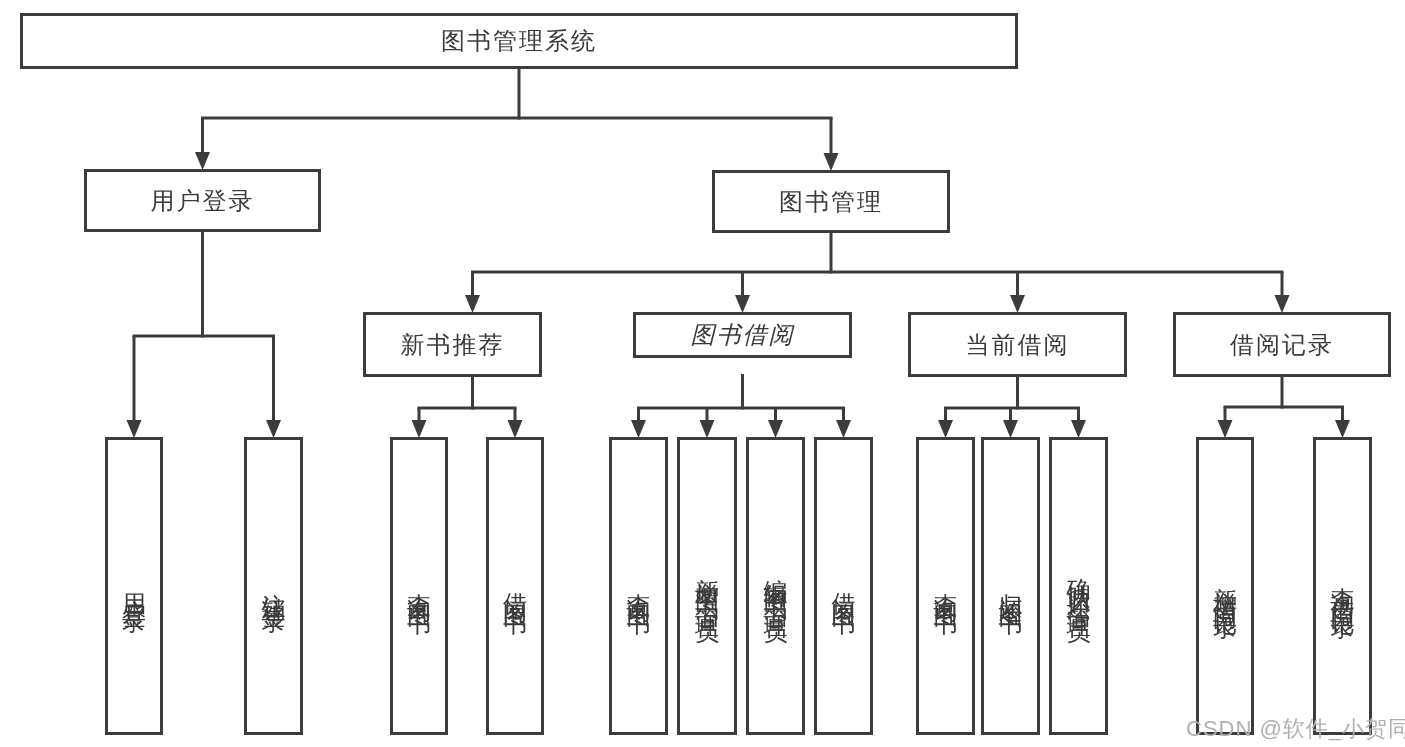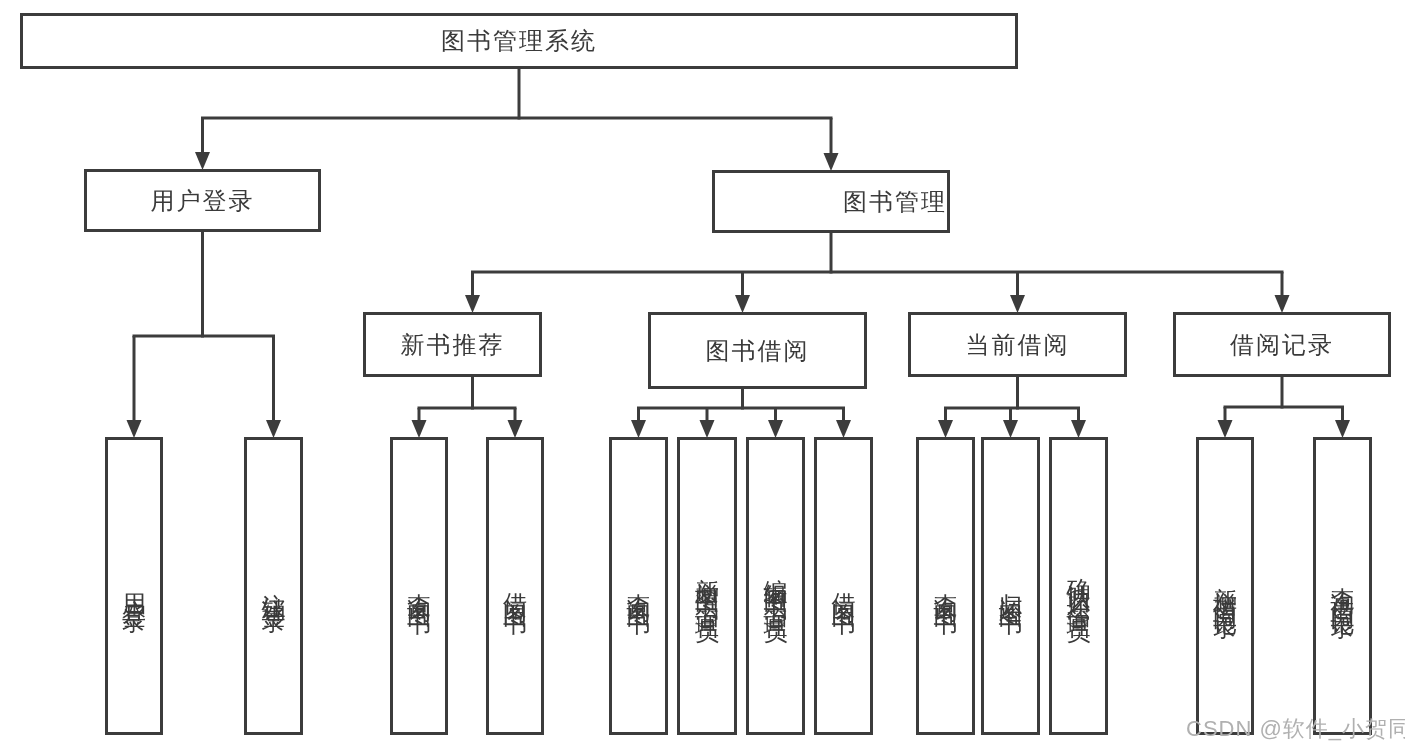--- a/index.html
+++ b/index.html
@@ -146,28 +146,28 @@
     </g>
   </svg>
 
   <div class="node hbox" style="left:20px; top:13px; width:998px; height:56px;">
     <span>图书管理系统</span>
   </div>
 
   <div class="node hbox" style="left:84px; top:169px; width:237px; height:63px;">
     <span>用户登录</span>
   </div>
-  <div class="node hbox" style="left:712px; top:170px; width:238px; height:63px;justify-content:flex-end;">
+  <div class="node hbox" style="left:712px; top:170px; width:238px; height:63px;">
     <span>图书管理</span>
   </div>
 
   <div class="node hbox" style="left:363px; top:312px; width:179px; height:65px;">
     <span>新书推荐</span>
   </div>
-  <div class="node hbox" style="left:648px; top:312px; width:219px; height:77px;">
+  <div class="node hbox" style="left:633px; top:312px; width:219px; height:46px;font-style:italic;">
     <span>图书借阅</span>
   </div>
   <div class="node hbox" style="left:908px; top:312px; width:219px; height:65px;">
     <span>当前借阅</span>
   </div>
   <div class="node hbox" style="left:1173px; top:312px; width:218px; height:65px;">
     <span>借阅记录</span>
   </div>
 
   <div class="node vbox" style="left:105px; top:437px; width:58px; height:298px;">

